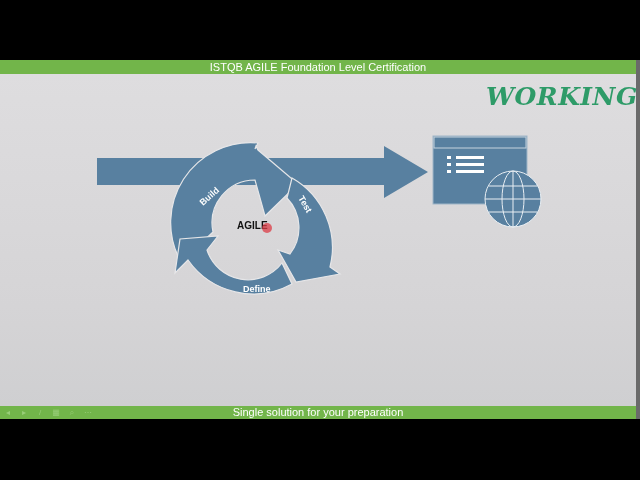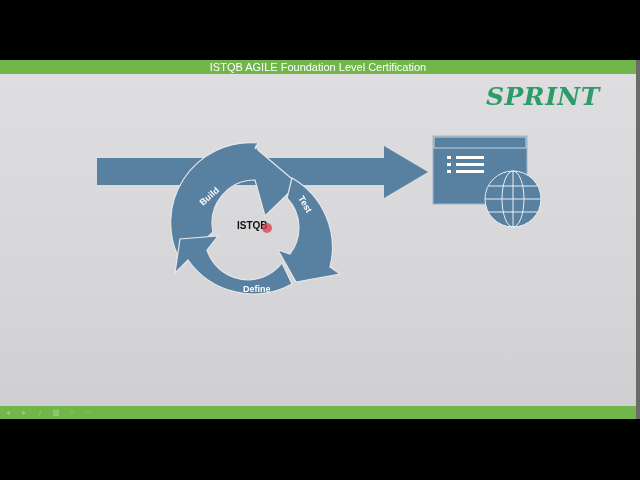--- a/index.html
+++ b/index.html
@@ -21,21 +21,21 @@
 </head>
 <body>
 
 <div class="top-black"></div>
 
 <div class="header-bar">
   <span>ISTQB AGILE Foundation Level Certification</span>
 </div>
 
 <div class="slide">
-  <div class="working">SPRINT</div>
+  <div class="working">WORKING</div>
 
   <svg width="636" height="332" viewBox="0 0 636 332">
 
     <polygon points="97,84 384,84 384,72 428,98 384,124 384,111 97,111" fill="#5880a0"></polygon>
 
     <g stroke="#e6e6e8" stroke-width="1.2">
 
       <path fill="#5880a0" d="M 181,188 A 80 80 0 0 1 258,69 L 255,75 L 256,72 L 258,76 L 298,110 L 265,142 L 255,106 A 43 43 0 0 0 213,158 Z"></path>
 
       <path fill="#5880a0" d="M 292,104 A 80 80 0 0 1 330,193 L 340,200 L 296,208 L 278,176 L 290,180 A 43 43 0 0 0 287,124 Z"></path>
@@ -61,30 +61,31 @@
     <g stroke="#e8eef3" stroke-width="1" fill="none">
       <circle cx="513" cy="125" r="28" fill="#5880a0"></circle>
       <ellipse cx="513" cy="125" rx="11" ry="28"></ellipse>
       <line x1="513" y1="97" x2="513" y2="153"></line>
       <line x1="485" y1="125" x2="541" y2="125"></line>
       <line x1="489" y1="112" x2="537" y2="112"></line>
       <line x1="489" y1="138" x2="537" y2="138"></line>
     </g>
   </svg>
 
-  <div class="sprint">ISTQB</div>
+  <div class="sprint">AGILE</div>
   <div class="cursor-dot"></div>
 </div>
 
 <div class="scroll-strip"></div>
 
 <div class="footer-bar">
   <div class="ctrls">
     <span class="ctrl">◂</span>
     <span class="ctrl">▸</span>
     <span class="ctrl">/</span>
     <span class="ctrl">▦</span>
     <span class="ctrl">⌕</span>
     <span class="ctrl">⋯</span>
   </div>
+  <span>Single solution for your preparation</span>
 </div>
 
 <div class="bottom-black"></div>
 
 </body></html>

